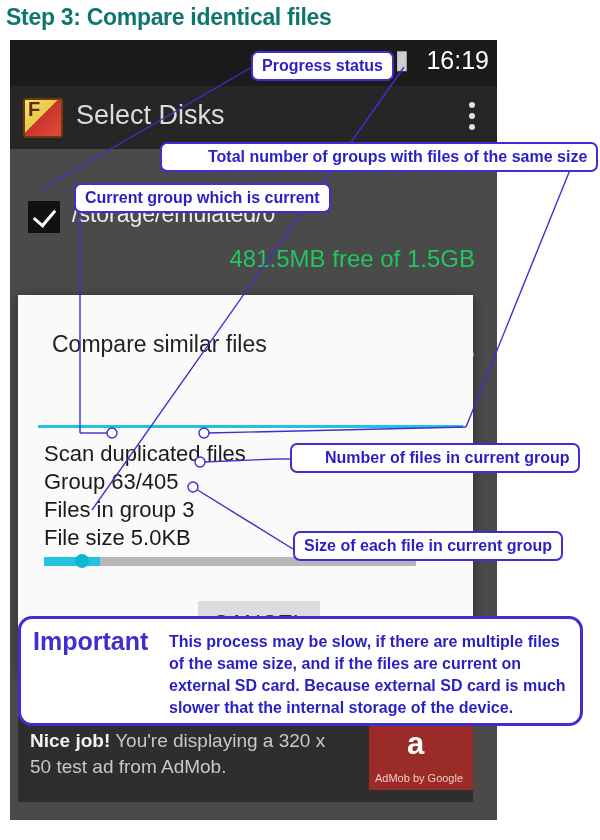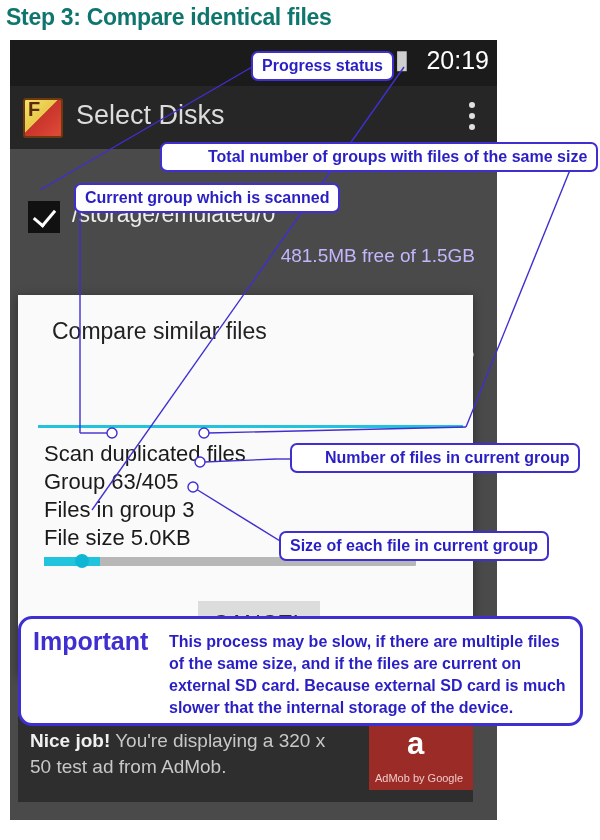--- a/index.html
+++ b/index.html
@@ -146,22 +146,22 @@
     position: absolute;
     left: 62px;
     top: 52px;
     font-size: 23px;
     color: #ededed;
   }
   .disk-free {
     position: absolute;
     right: 22px;
     top: 96px;
-    font-size: 19px;
-    color: #c4b5fd;
+    font-size: 24px;
+    color: #22c55e;
   }
   .disk-free2 {
     position: absolute;
     right: 22px;
     top: 190px;
     font-size: 22px;
     color: #e4e4e4;
   }
   .opt-line {
     position: absolute;
@@ -176,21 +176,21 @@
     left: 8px;
     top: 255px;
     width: 455px;
     height: 380px;
     background: #fafafa;
     box-shadow: 0 2px 10px rgba(0,0,0,0.4);
   }
   .dialog-title {
     position: absolute;
     left: 34px;
-    top: 23px;
+    top: 36px;
     font-size: 23px;
     color: #222;
   }
   .dialog-divider {
     position: absolute;
     left: 20px;
     top: 130px;
     width: 425px;
     height: 3px;
     background: #22c3dd;
@@ -300,21 +300,21 @@
     font-size: 16px;
     font-weight: bold;
     padding: 4px 9px;
     white-space: nowrap;
     box-sizing: border-box;
   }
   .c-progress   { left: 251px; top: 51px; }
   .c-total      { left: 160px; top: 142px; padding-left: 46px; }
   .c-current    { left: 74px;  top: 183px; }
   .c-numfiles   { left: 290px; top: 443px; padding-left: 33px; }
-  .c-size       { left: 279px; top: 531px; text-align: right; }
+  .c-size       { left: 293px; top: 531px; text-align: right; }
 
   .important-box {
     position: absolute;
     left: 18px;
     top: 616px;
     width: 565px;
     height: 110px;
     border: 3px solid #3f2fd0;
     border-radius: 14px;
     background: #ffffff;
@@ -349,21 +349,21 @@
 </style>
 </head>
 <body>
 
 <div class="page-title">Step 3: Compare identical files</div>
 
 <div class="screenshot">
 
   <div class="status-bar">
     <div class="status-icons">▾▮</div>
-    <div class="status-time">20:19</div>
+    <div class="status-time">16:19</div>
   </div>
 
   <div class="action-bar">
     <div class="app-icon">
       <span>F</span>
     </div>
     <div class="app-title">Select Disks</div>
     <div class="overflow-dots">
       <i></i>
       <i></i>
@@ -431,20 +431,20 @@
   <line x1="290" y1="459" x2="276" y2="459" stroke="#3f2fd0" stroke-width="1.4"></line>
   <line x1="276" y1="459" x2="204" y2="462" stroke="#3f2fd0" stroke-width="1.4"></line>
   <circle cx="200" cy="462" r="5" fill="#ffffff" stroke="#3f2fd0" stroke-width="1.4"></circle>
 
   <line x1="293" y1="549" x2="196" y2="489" stroke="#3f2fd0" stroke-width="1.4"></line>
   <circle cx="193" cy="487" r="5" fill="#ffffff" stroke="#3f2fd0" stroke-width="1.4"></circle>
 </svg>
 
 <div class="callout c-progress">Progress status</div>
 <div class="callout c-total">Total number of groups with files of the same size</div>
-<div class="callout c-current">Current group which is scanned</div>
+<div class="callout c-current">Current group which is current</div>
 <div class="callout c-numfiles">Number of files in current group</div>
 <div class="callout c-size">Size of each file in current group</div>
 
 <div class="important-box">
   <div class="important-label">Important</div>
   <div class="important-text">This process may be slow, if there are multiple files of the same size, and if the files are current on external SD card. Because external SD card is much slower that the internal storage of the device.</div>
 </div>
 
 </body></html>

